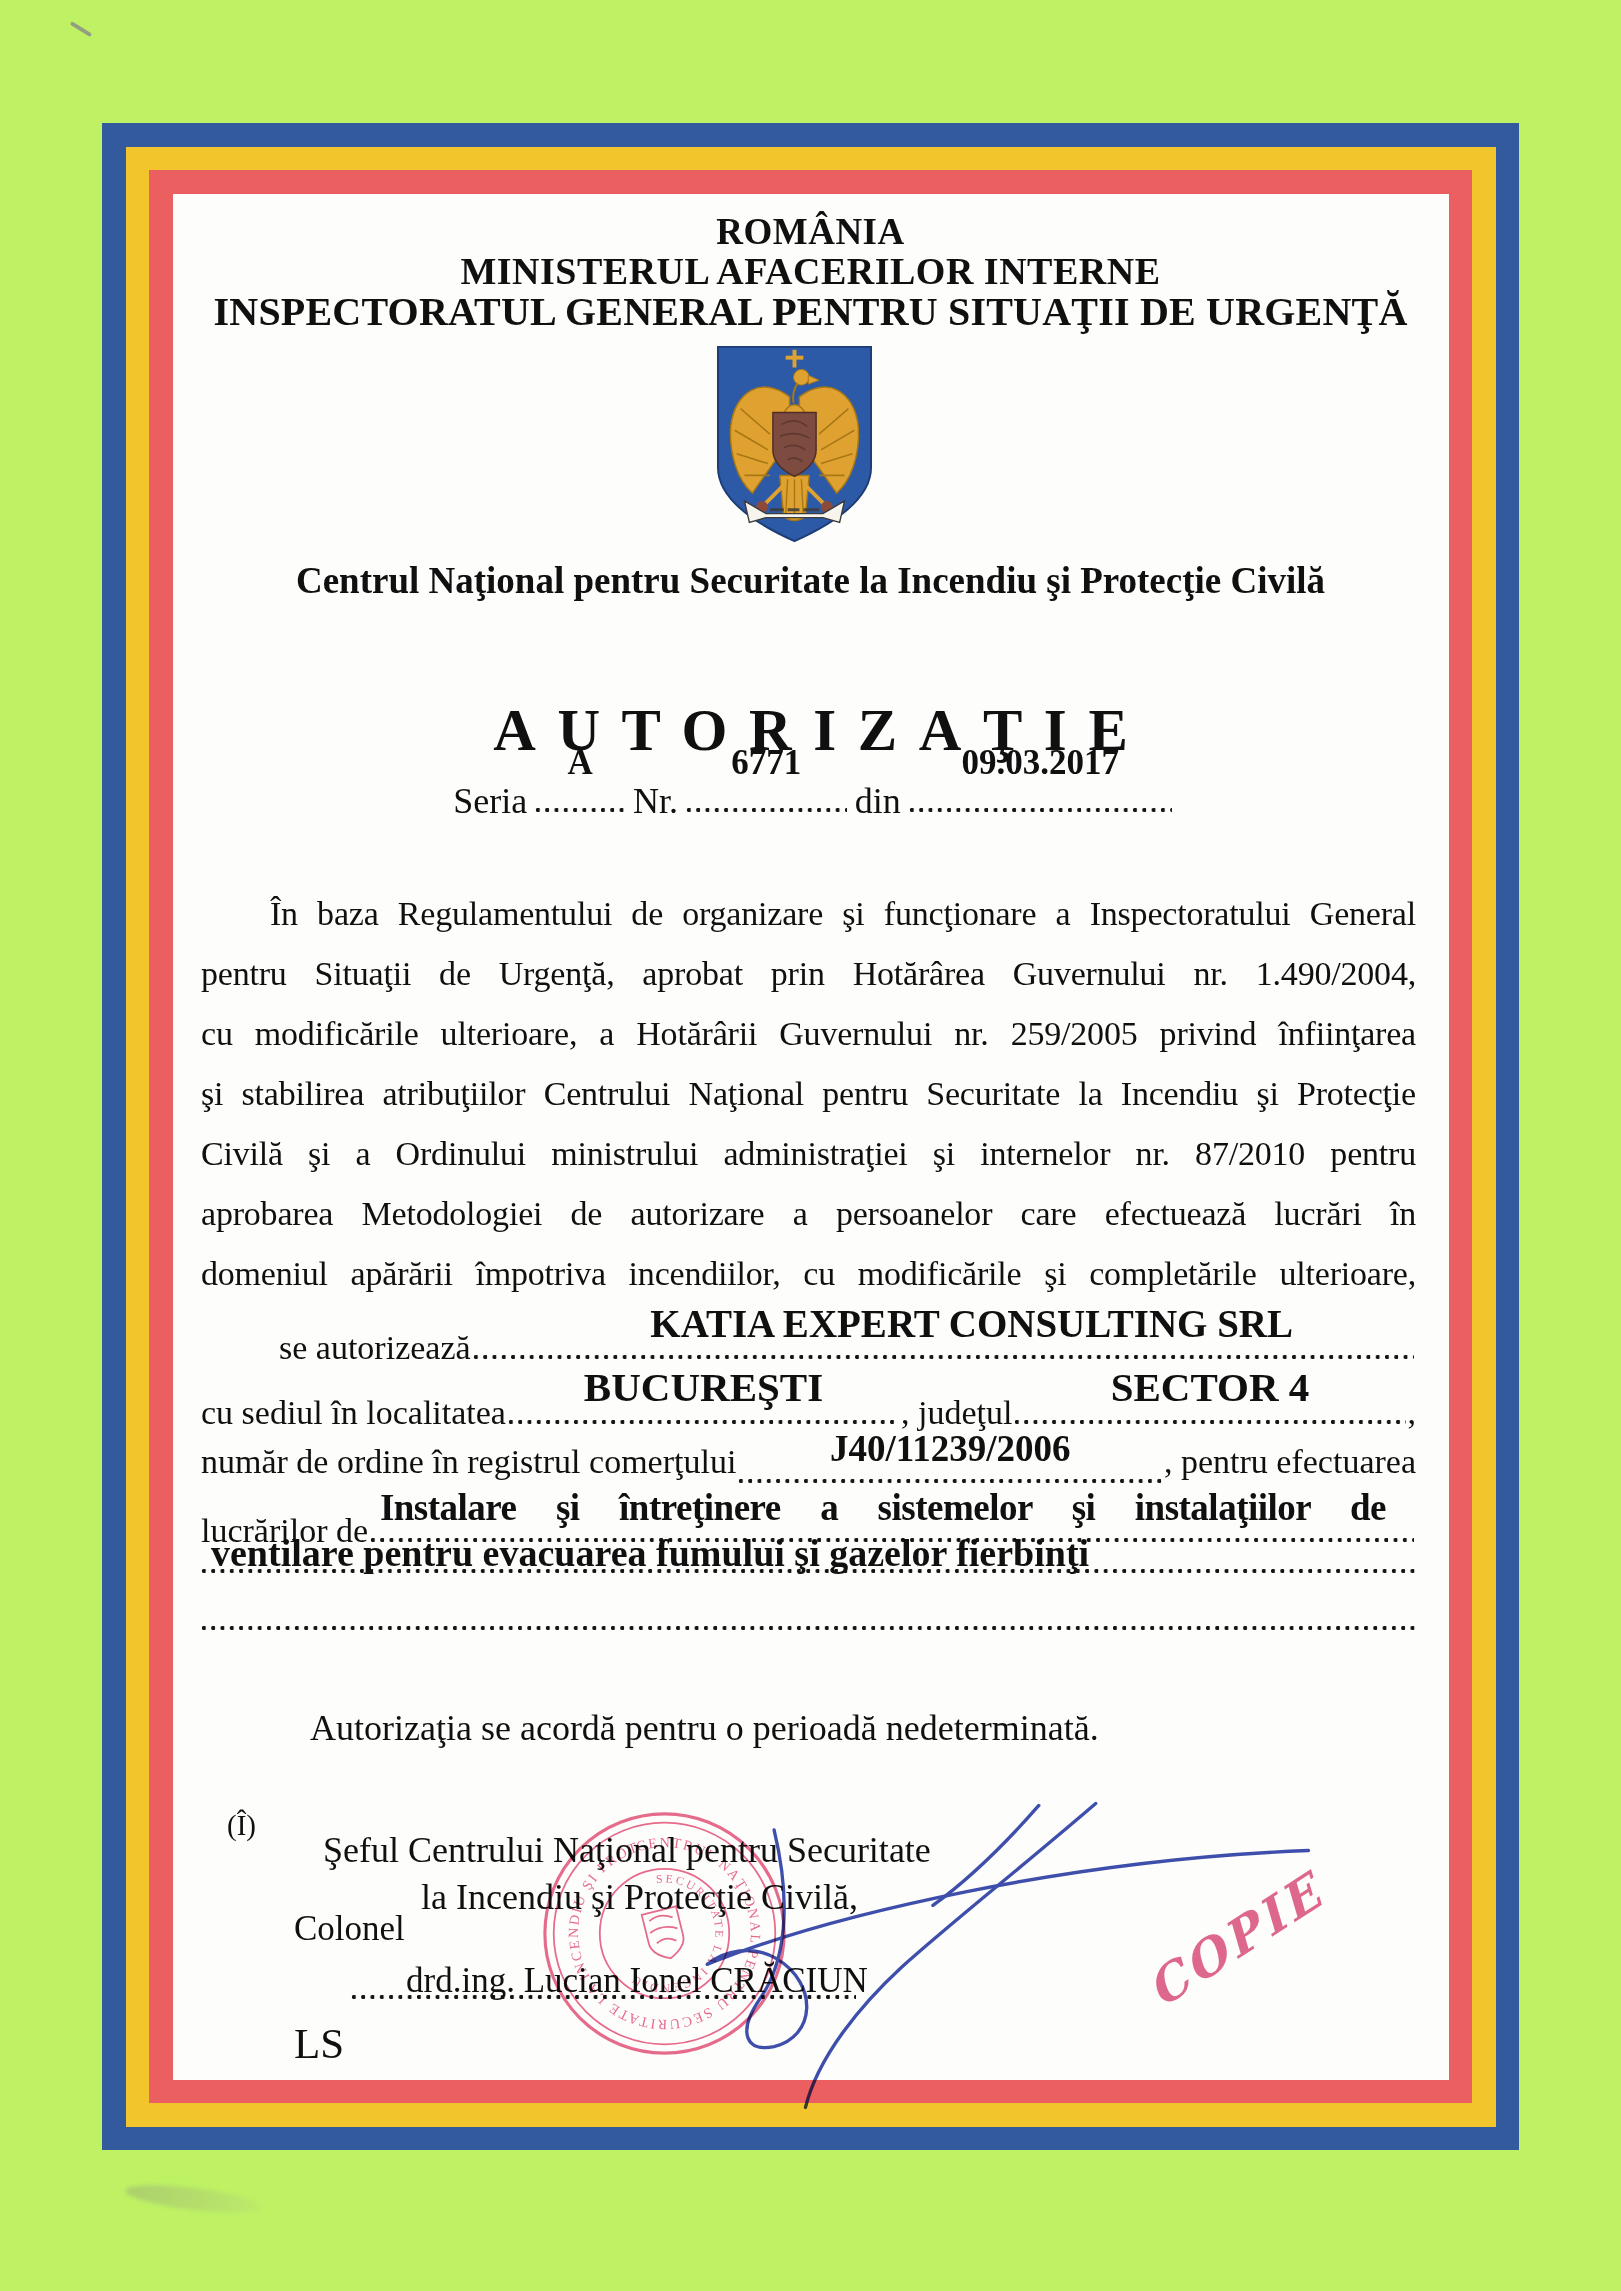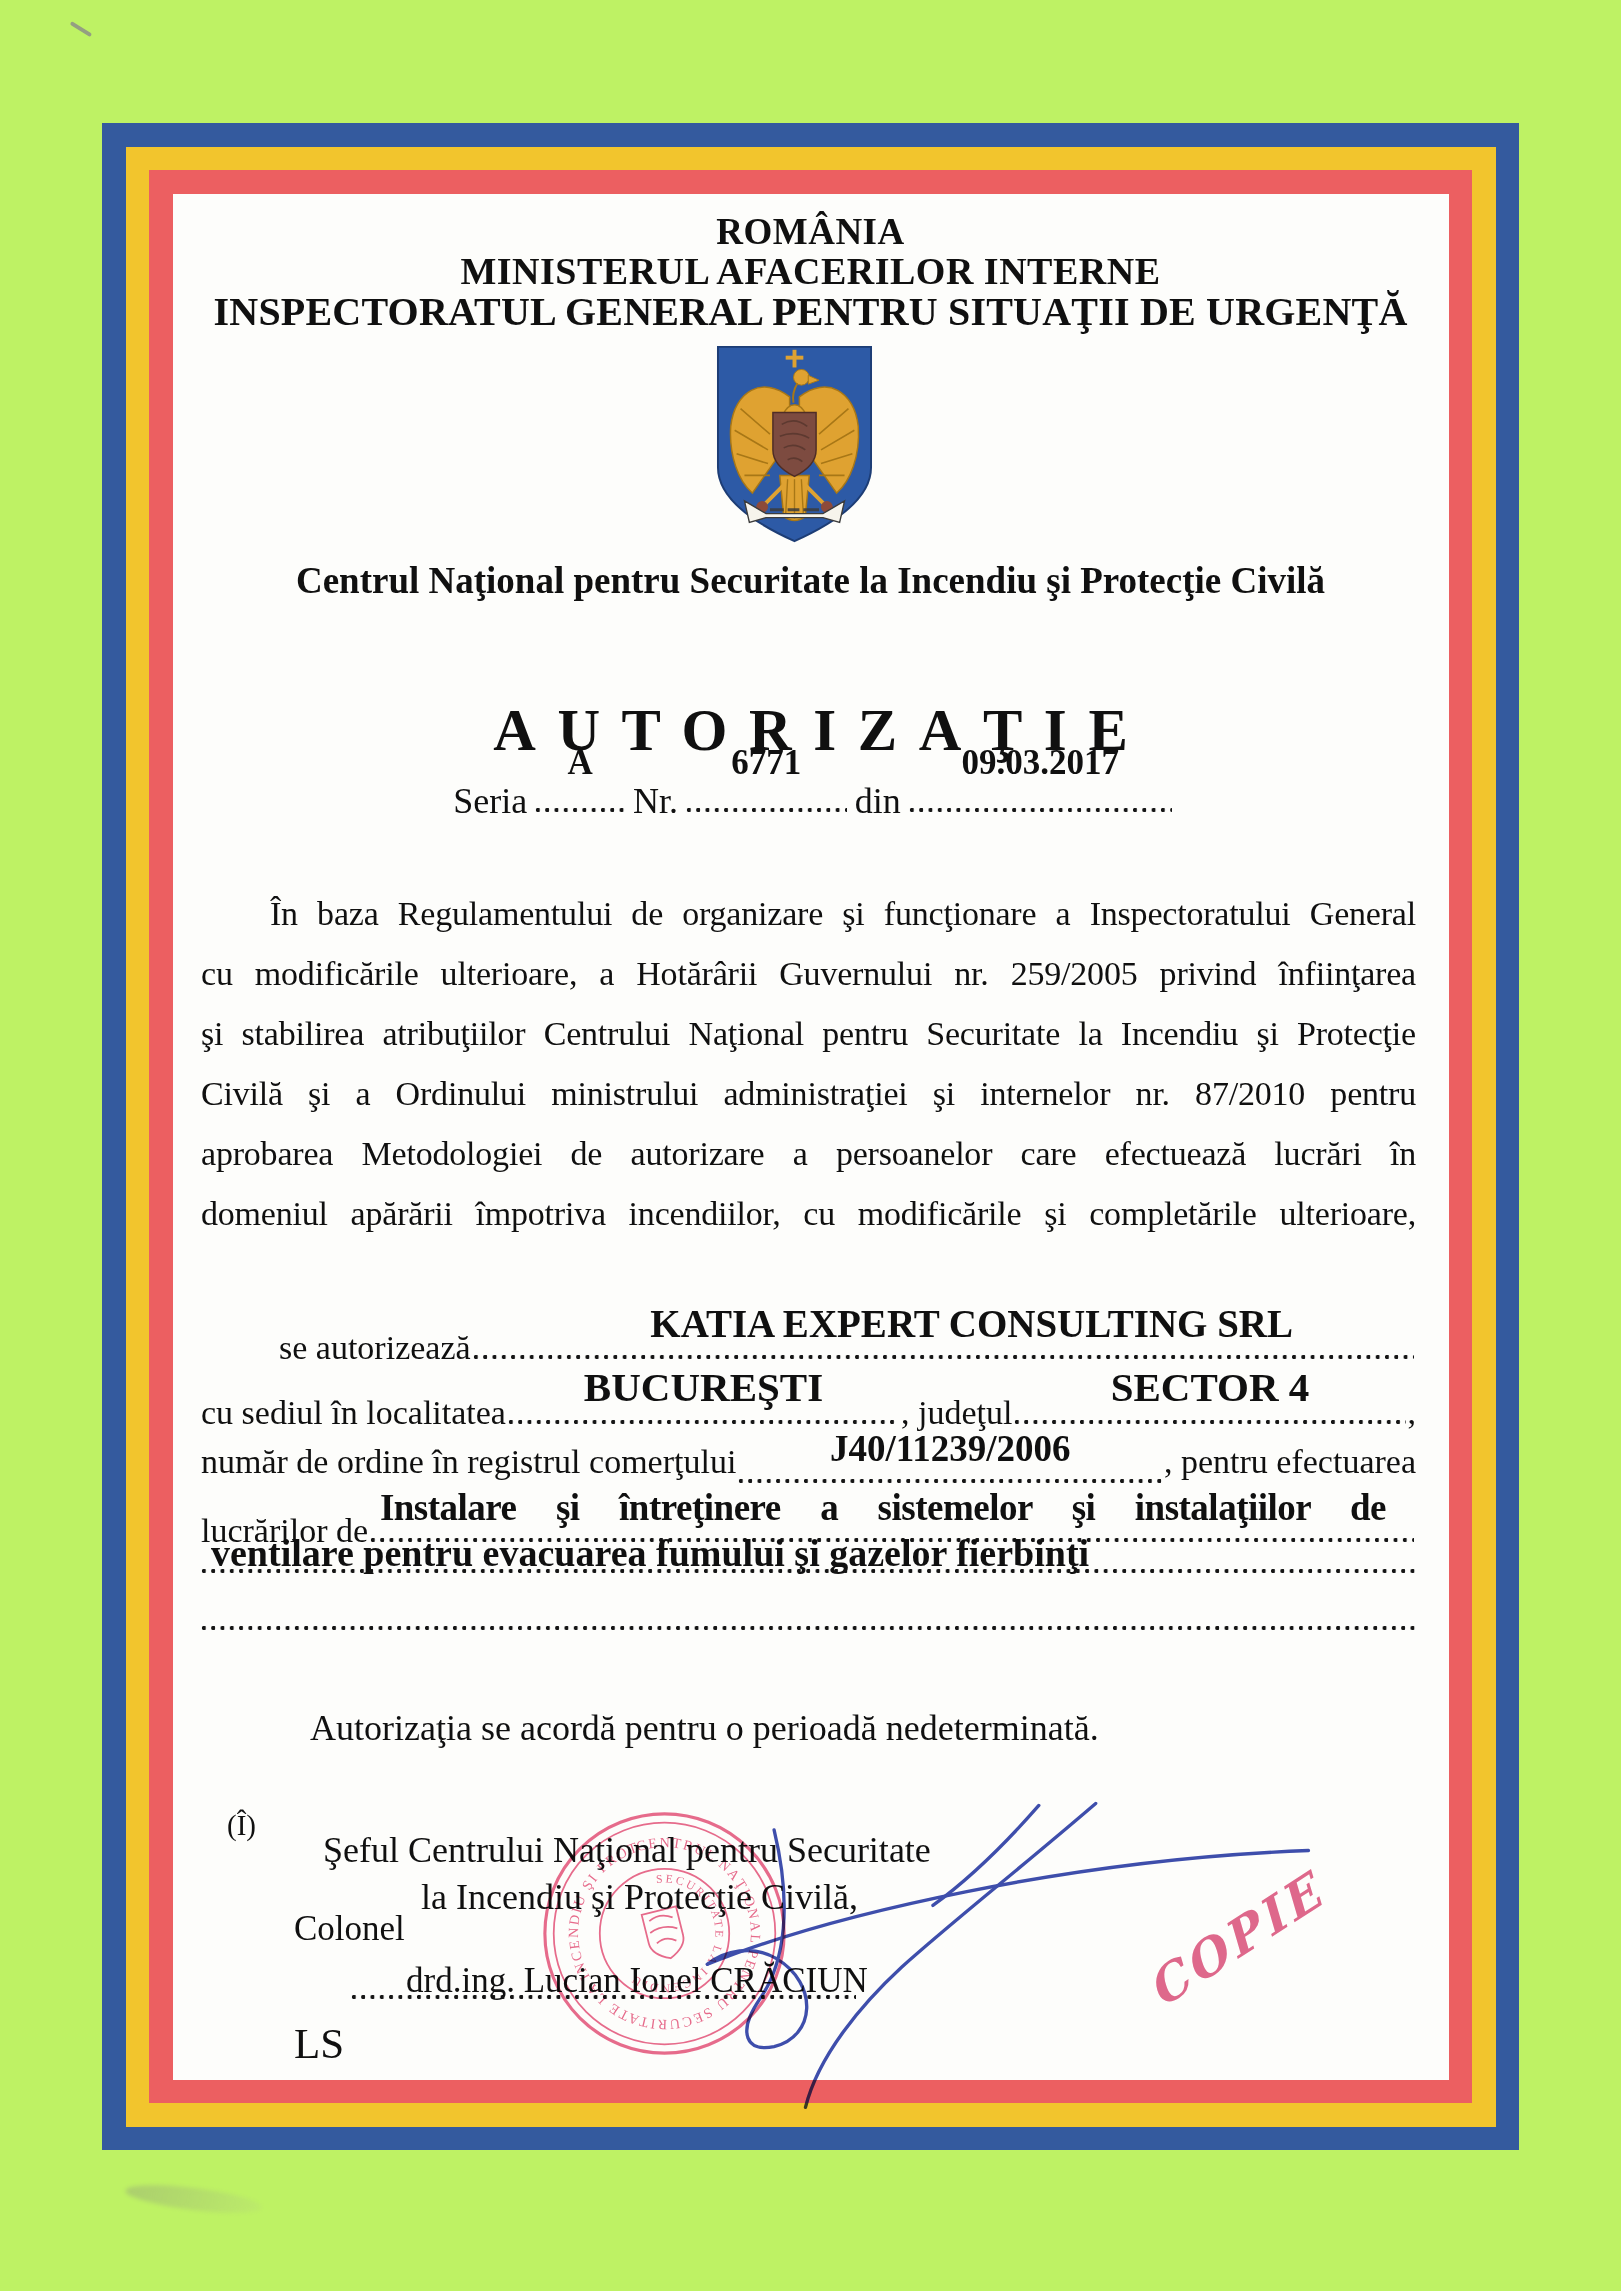--- a/index.html
+++ b/index.html
@@ -147,20 +147,21 @@
     </span>
     <span class="lbl">din</span>
     <span class="slot w-din">
       <span class="val">09.03.2017</span>
       <span class="leader dots"></span>
     </span>
   </div>
 
   <div class="abs para">
     <div class="jline indent">În baza Regulamentului de organizare şi funcţionare a Inspectoratului General</div>
+    <div class="jline">pentru Situaţii de Urgenţă, aprobat prin Hotărârea Guvernului nr. 1.490/2004,</div>
     <div class="jline">cu modificările ulterioare, a Hotărârii Guvernului nr. 259/2005 privind înfiinţarea</div>
     <div class="jline">şi stabilirea atribuţiilor Centrului Naţional pentru Securitate la Incendiu şi Protecţie</div>
     <div class="jline">Civilă şi a Ordinului ministrului administraţiei şi internelor nr. 87/2010 pentru</div>
     <div class="jline">aprobarea Metodologiei de autorizare a persoanelor care efectuează lucrări în</div>
     <div class="jline">domeniul apărării împotriva incendiilor, cu modificările şi completările ulterioare,</div>
   </div>
 
   <div class="abs fillrow row-auth">
     <span class="lbl nw">se autorizează</span>
     <span class="slot">

